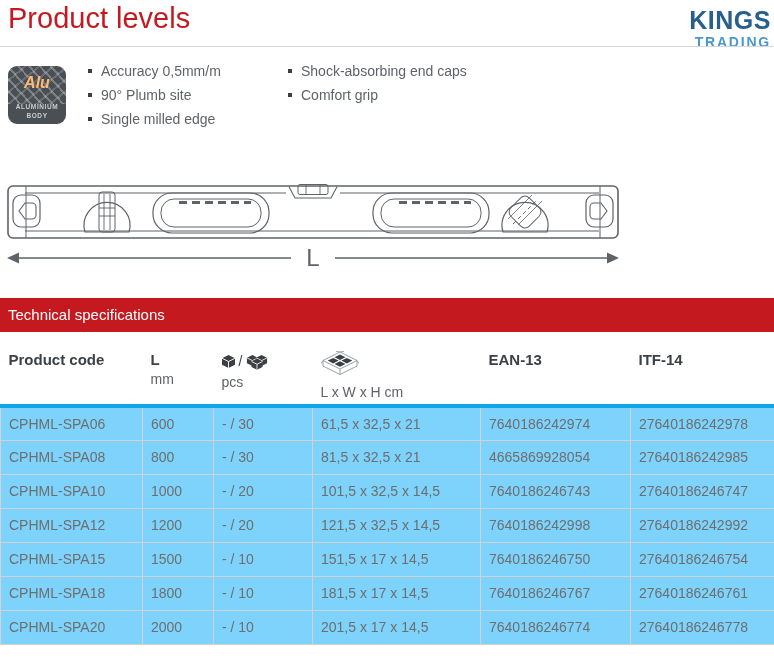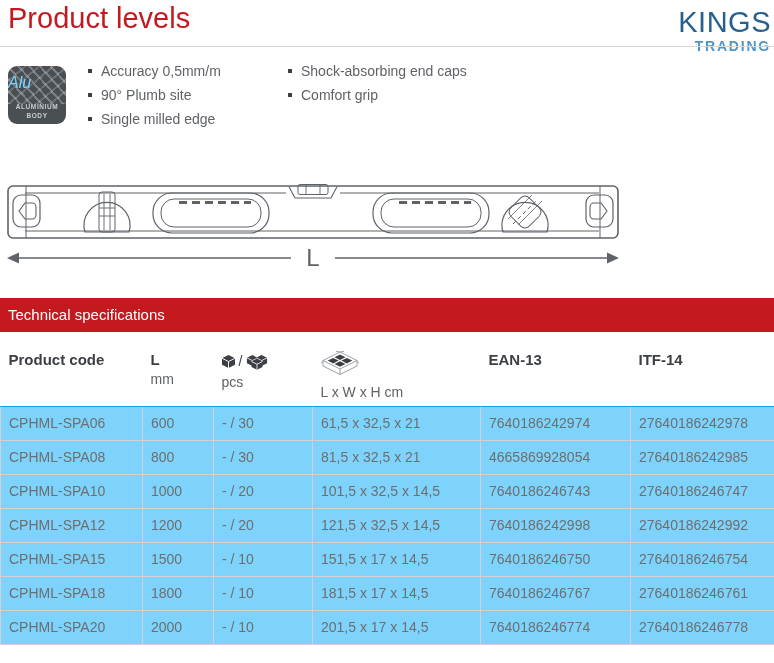--- a/index.html
+++ b/index.html
@@ -12,45 +12,45 @@
   body{font-family:"Liberation Sans",sans-serif;}
   .page{position:relative;width:774px;height:663px;background:#fff;overflow:hidden;}
 
   
   .page-title{position:absolute;left:8px;top:2px;margin:0;font-size:29px;font-weight:400;color:var(--accent-red);letter-spacing:0;}
   .header-rule{position:absolute;left:0;top:46px;width:774px;border-top:1px solid var(--rule);}
   .crown-logo{position:absolute;left:270px;top:4px;width:144px;text-align:center;}
   .crown-word{font-size:32px;font-weight:800;color:var(--brand-red);letter-spacing:-1px;line-height:0.95;transform:scaleY(1.05);font-style:italic;}
   .crown-sub{margin-top:1px;font-size:11px;font-weight:700;color:#3A3F44;letter-spacing:2.4px;border-top:2px solid #3A3F44;padding-top:1px;}
   .kings-logo{position:absolute;right:3px;top:8px;text-align:right;}
-  .kings-word{font-size:29px;font-weight:400;color:var(--kings-navy);letter-spacing:0.5px;line-height:1;}
+  .kings-word{font-size:25px;font-weight:700;color:var(--kings-navy);letter-spacing:0.5px;line-height:1;}
   .kings-sub{font-size:14px;font-weight:700;color:var(--kings-blue);letter-spacing:1.8px;margin-top:1px;}
 
   
   .alu-badge{position:absolute;left:8px;top:66px;width:58px;height:58px;background:var(--badge-bg);border-radius:9px;overflow:hidden;}
   .alu-top{position:absolute;top:0;left:0;right:0;height:38px;
     background-image:repeating-linear-gradient(48deg,rgba(255,255,255,0.28) 0 2px,transparent 2px 8px),
                      repeating-linear-gradient(-40deg,rgba(255,255,255,0.18) 0 2px,transparent 2px 9px);}
-  .alu-label{position:absolute;top:8px;left:0;right:0;text-align:left;color:#7dd3fc;font-weight:400;font-size:16px;font-style:italic;text-shadow:0 0 3px rgba(74,79,84,1);}
+  .alu-label{position:absolute;top:8px;left:0;right:0;text-align:center;color:#fdba74;font-weight:700;font-size:16px;font-style:italic;text-shadow:0 0 3px rgba(74,79,84,1);}
   .alu-caption{position:absolute;bottom:4px;left:0;right:0;text-align:center;font-size:6.5px;font-weight:700;letter-spacing:0.6px;color:#C9CDD1;line-height:1.4;}
   ul.features{position:absolute;top:64px;margin:0;padding:0;list-style:none;}
   ul.features.col1{left:88px;}
   ul.features.col2{left:288px;}
   ul.features li{display:flex;align-items:flex-start;margin-bottom:9px;font-size:14px;color:var(--feat-text);line-height:15px;}
   .bullet{flex:0 0 auto;width:4px;height:4px;background:var(--head-text);margin:5px 9px 0 0;}
 
   
   .diagram{position:absolute;left:5px;top:180px;}
 
   
   .section-bar{position:absolute;left:0;top:298px;width:774px;height:34px;background:var(--accent-red);color:#fff;font-size:15px;line-height:34px;padding-left:8px;}
 
   
   table.specs{position:absolute;left:0;top:338px;width:774px;border-collapse:collapse;table-layout:fixed;}
-  table.specs th{height:68px;vertical-align:top;text-align:left;padding:13px 6px 0 8px;font-size:15px;font-weight:700;color:var(--head-text);border:none;border-bottom:1px solid #0ea5e9;}
+  table.specs th{height:68px;vertical-align:top;text-align:left;padding:13px 6px 0 8px;font-size:15px;font-weight:700;color:var(--head-text);border:none;border-bottom:4px solid #0ea5e9;}
   th .sub{display:block;margin-top:3px;font-size:14px;font-weight:400;color:var(--feat-text);}
   th .iconline{display:flex;align-items:center;gap:4px;height:20px;color:var(--head-text);font-weight:400;font-size:14px;}
   th.box-th{padding-top:6px;}
   table.specs td{height:34px;padding:0 8px;font-size:14px;color:var(--text-gray);border:1px solid var(--border);background:#7dd3fc;}
 </style>
 </head>
 <body>
 
 <div class="page">
 

